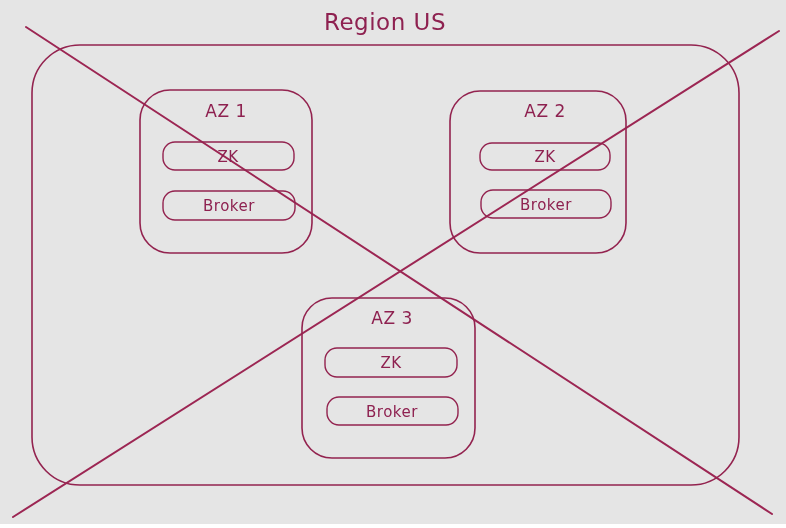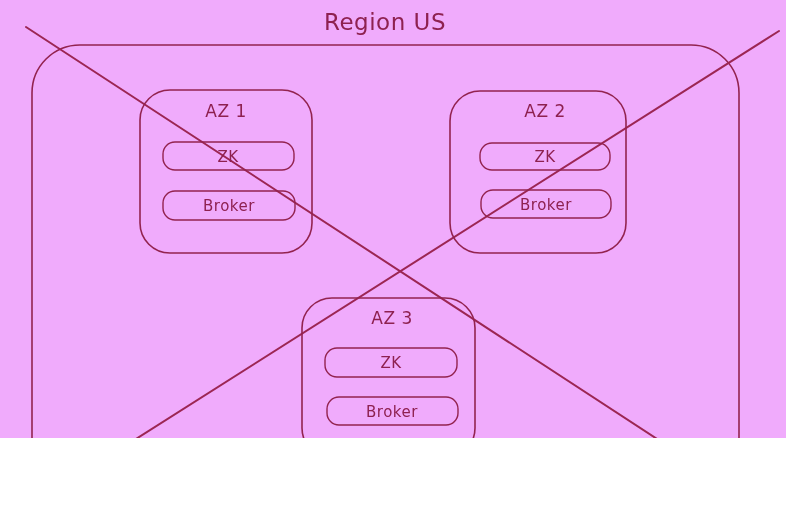--- a/index.html
+++ b/index.html
@@ -3,22 +3,22 @@
 <meta charset="utf-8">
 <style>
   html, body {
     margin: 0;
     padding: 0;
     background: #ffffff;
   }
   .canvas {
     position: relative;
     width: 786px;
-    height: 438px;
-    background: #f0abfc;
+    height: 524px;
+    background: #e5e5e5;
     overflow: hidden;
     font-family: "DejaVu Sans", sans-serif;
   }
   svg {
     display: block;
   }
   .shape {
     fill: none;
     stroke: #93234f;
     stroke-width: 1.6;

